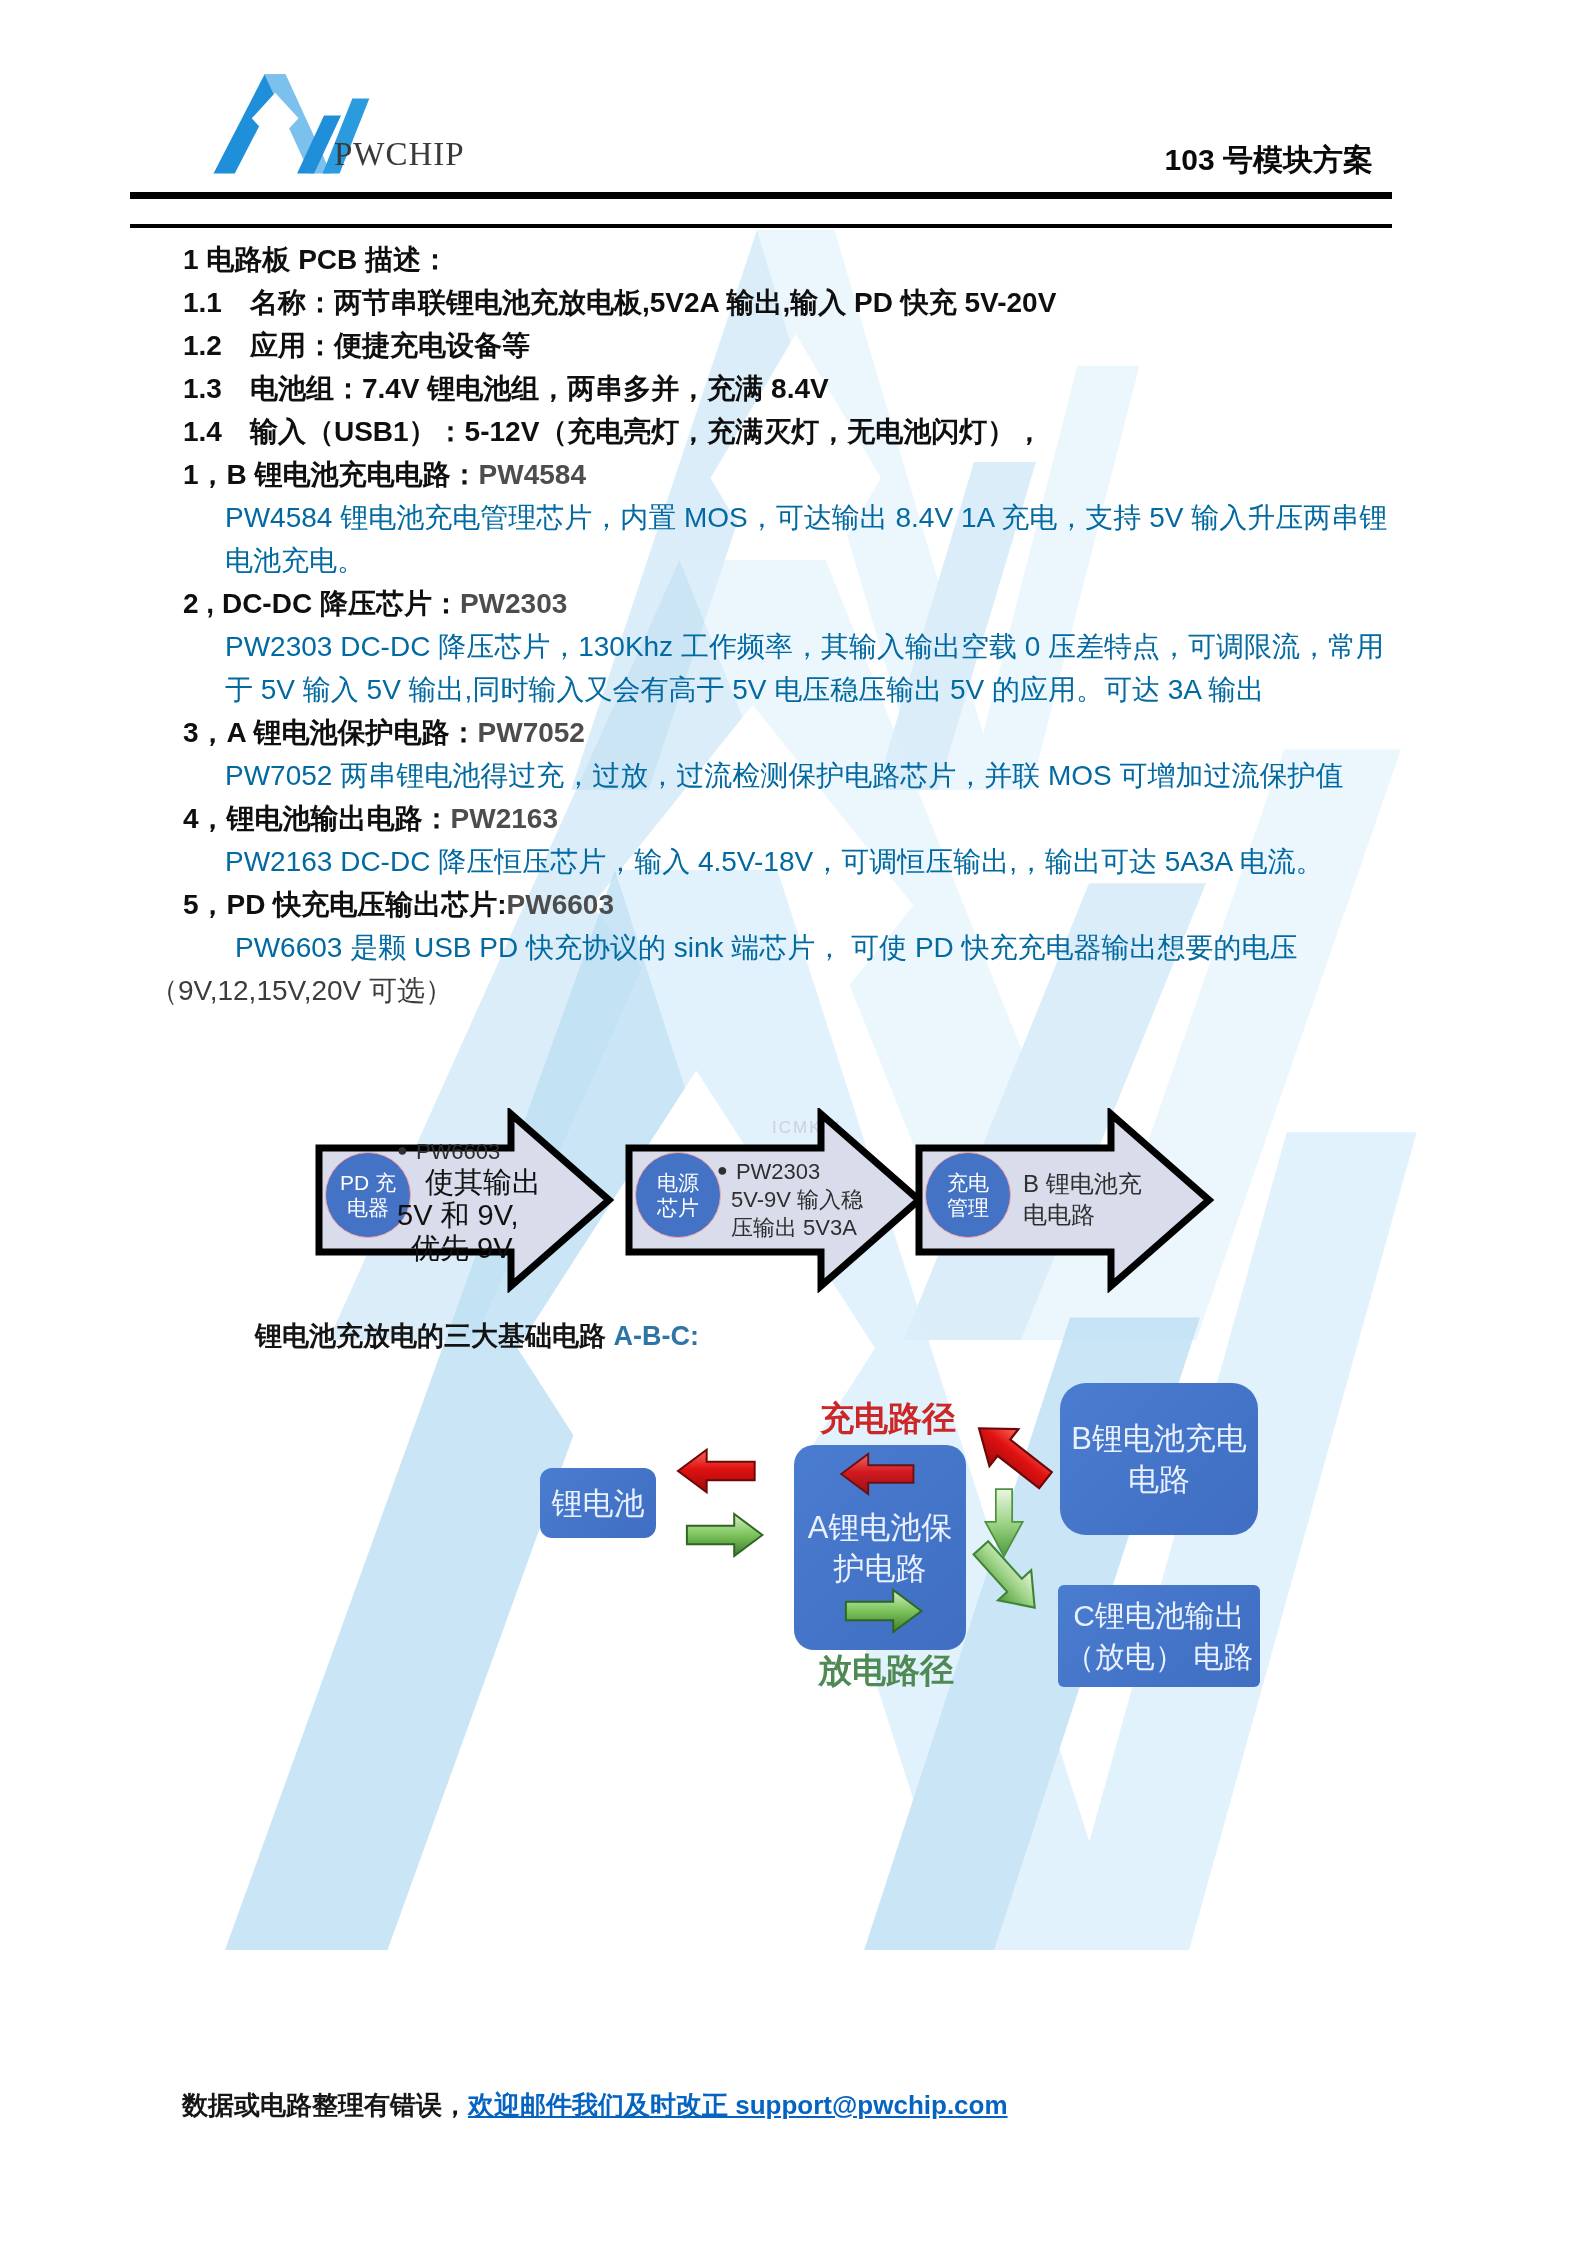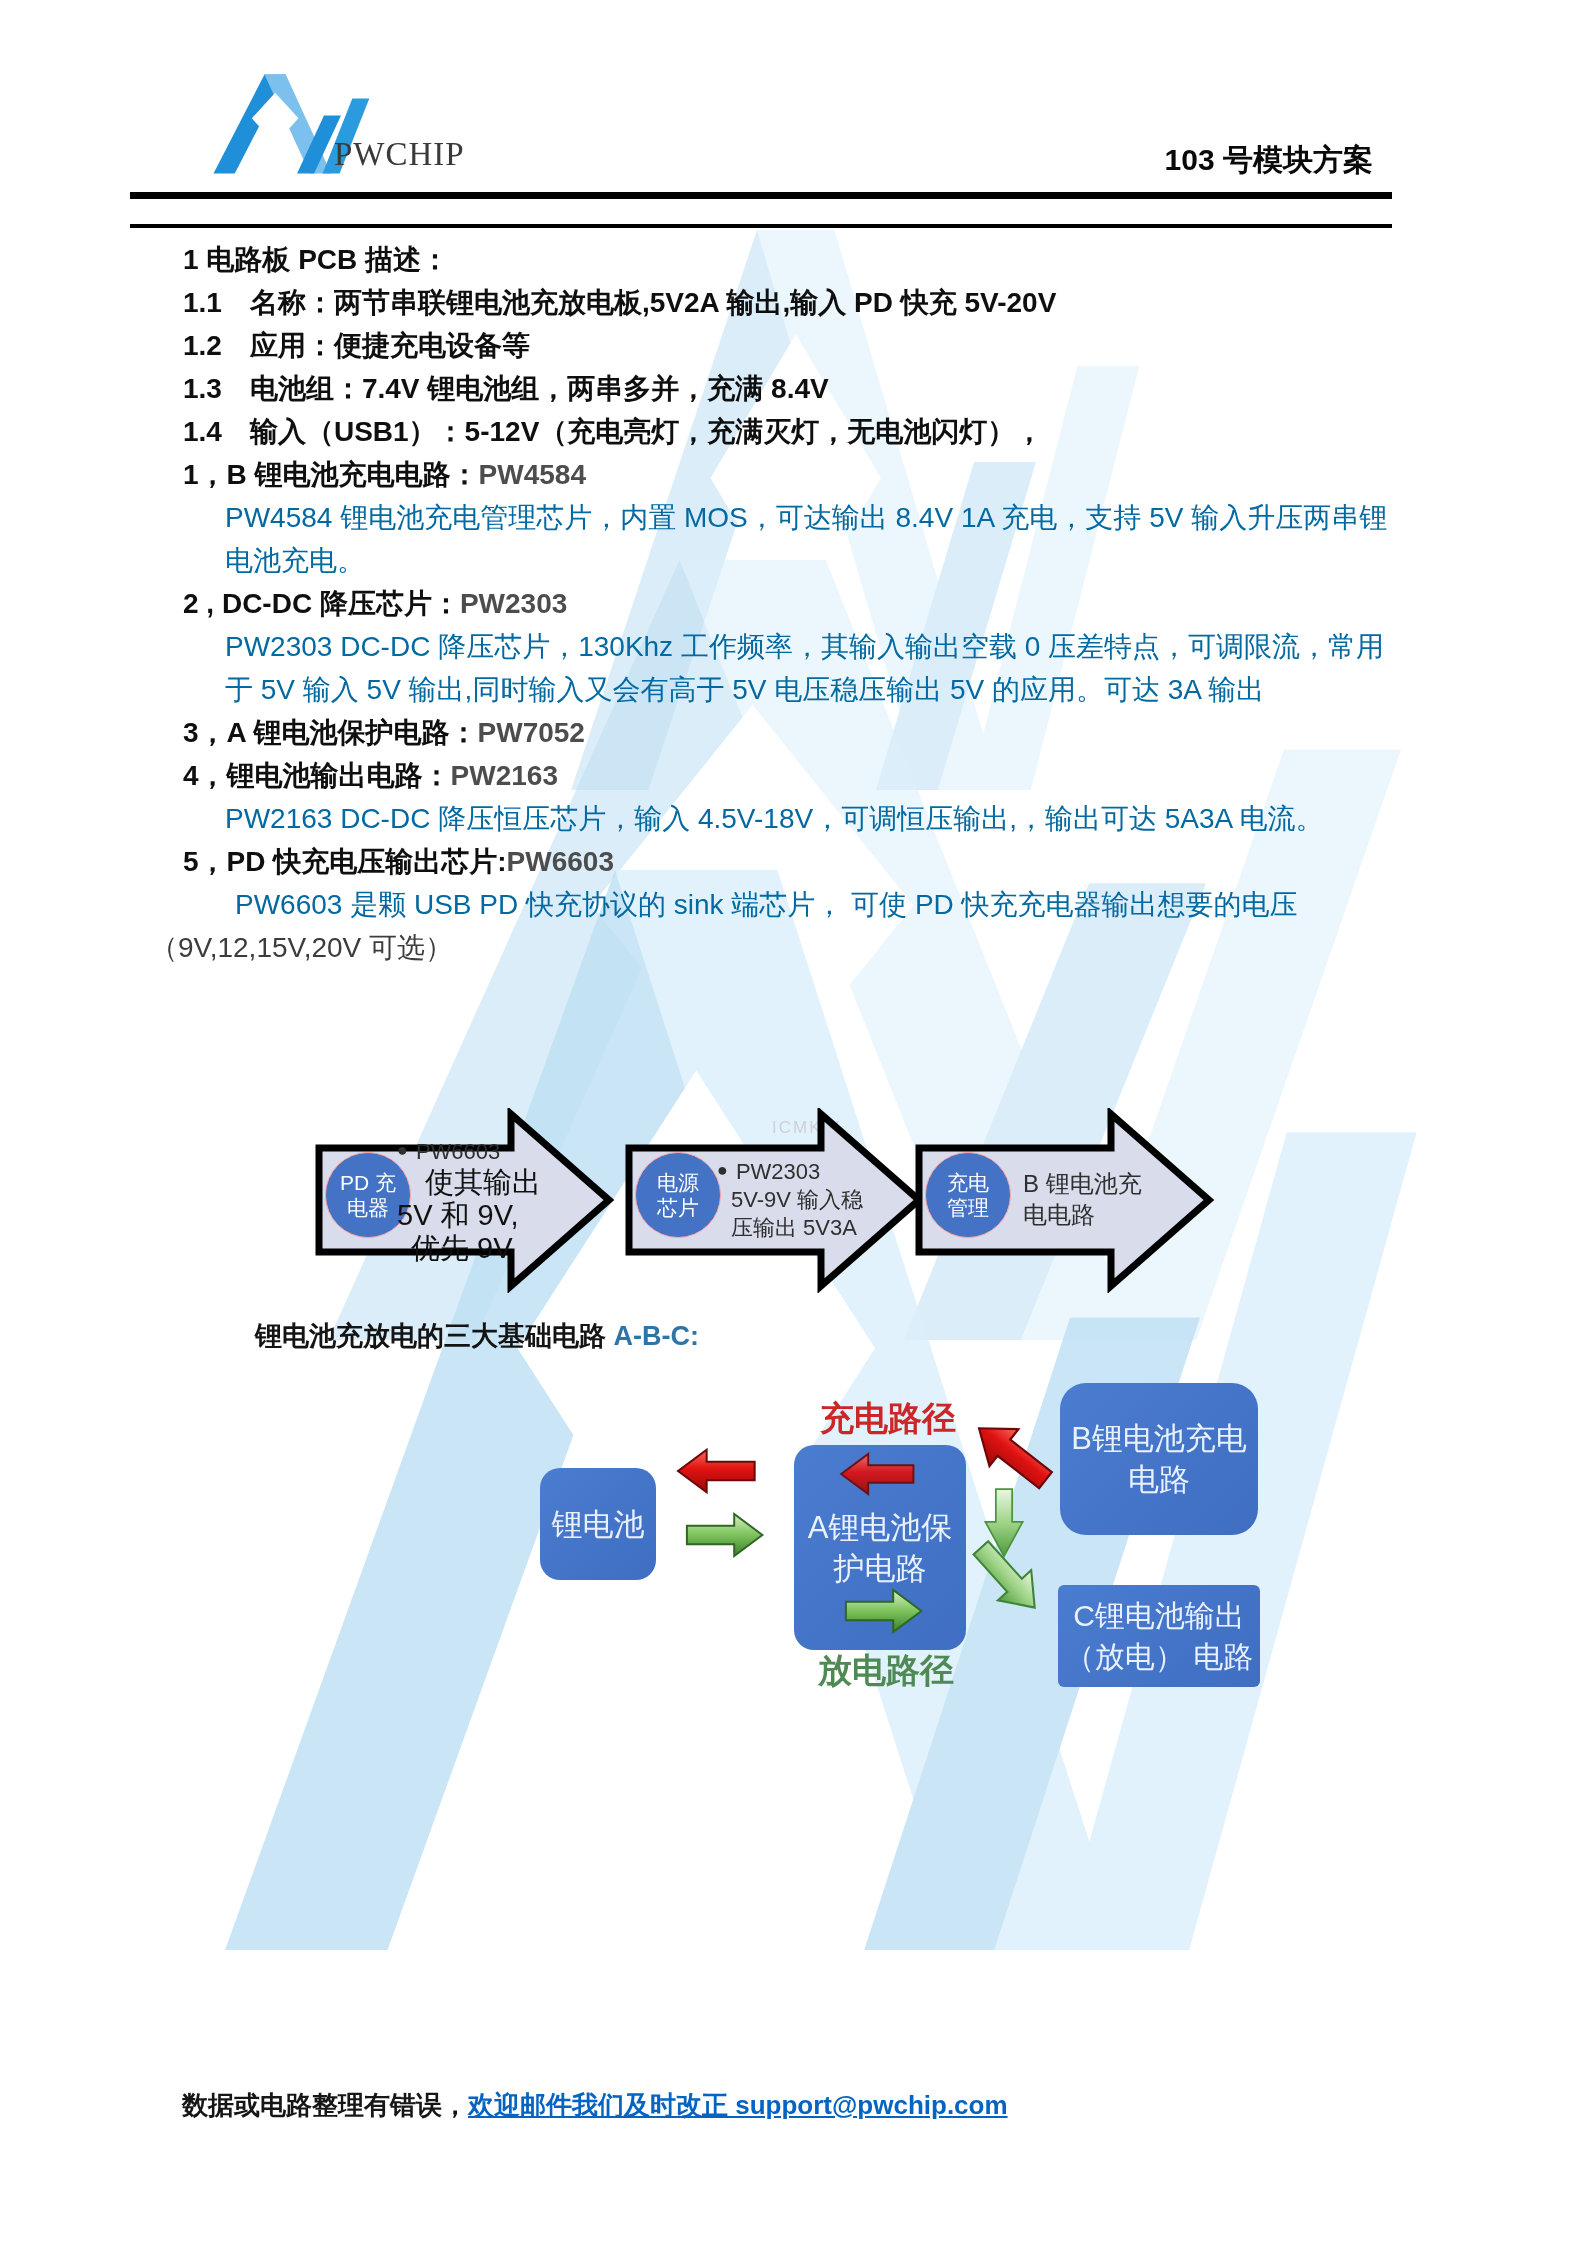--- a/index.html
+++ b/index.html
@@ -36,21 +36,21 @@
   .dot{font-size:18px;vertical-align:3px;margin-right:8px;}
   .faint{position:absolute;left:772px;top:1118px;font-size:17px;color:#cdd1d8;letter-spacing:2px;}
 
   .caption{position:absolute;left:255px;top:1318px;font-size:27px;font-weight:700;color:#141414;}
   .abc{color:#2E74A6;}
 
   
   .bbox{position:absolute;background:linear-gradient(135deg,#4a7cd0 0%,#3f6ec2 100%);
         color:#e9f1ff;text-align:center;display:flex;flex-direction:column;justify-content:center;
         font-size:31px;line-height:41px;}
-  .bbox-battery{left:540px;top:1468px;width:116px;height:112px;border-radius:20px;}
+  .bbox-battery{left:540px;top:1468px;width:116px;height:70px;border-radius:12px;}
   .bbox-protect{left:794px;top:1445px;width:172px;height:205px;border-radius:20px;}
   .bbox-charge{left:1060px;top:1383px;width:198px;height:152px;border-radius:26px;}
   .bbox-output{left:1058px;top:1585px;width:202px;height:102px;border-radius:6px;font-size:30px;align-items:center;}
   .lab{position:absolute;font-size:34px;font-weight:700;}
   .lab-charge{left:820px;top:1396px;color:#CC2626;}
   .lab-dis{left:818px;top:1648px;color:#4F8A54;}
   .barrow{position:absolute;}
 
   .footer{position:absolute;left:182px;top:2088px;font-size:26px;font-weight:700;color:#161616;}
   .footer a{color:#0563C1;text-decoration:underline;font-weight:700;}
@@ -105,20 +105,21 @@
 
       <div class="line h"><span>1，B 锂电池充电电路：</span><span class="chip">PW4584</span></div>
       <div class="line b">PW4584 锂电池充电管理芯片，内置 MOS，可达输出 8.4V 1A 充电，支持 5V 输入升压两串锂</div>
       <div class="line b">电池充电。</div>
 
       <div class="line h"><span>2 , DC-DC 降压芯片：</span><span class="chip">PW2303</span></div>
       <div class="line b">PW2303 DC-DC 降压芯片，130Khz 工作频率，其输入输出空载 0 压差特点，可调限流，常用</div>
       <div class="line b">于 5V 输入 5V 输出,同时输入又会有高于 5V 电压稳压输出 5V 的应用。可达 3A 输出</div>
 
       <div class="line h"><span>3，A 锂电池保护电路：</span><span class="chip">PW7052</span></div>
+      <div class="line b">PW7052 两串锂电池得过充，过放，过流检测保护电路芯片，并联 MOS 可增加过流保护值</div>
 
       <div class="line h"><span>4，锂电池输出电路：</span><span class="chip">PW2163</span></div>
       <div class="line b">PW2163 DC-DC 降压恒压芯片，输入 4.5V-18V，可调恒压输出,，输出可达 5A3A 电流。</div>
 
       <div class="line h"><span>5，PD 快充电压输出芯片:</span><span class="chip">PW6603</span></div>
       <div class="line b" style="padding-left:105px;">PW6603 是颗 USB PD 快充协议的 sink 端芯片， 可使 PD 快充充电器输出想要的电压</div>
       <div class="line b2">（9V,12,15V,20V 可选）</div>
     </div>
 
     <div class="faint">ICMKW</div>

